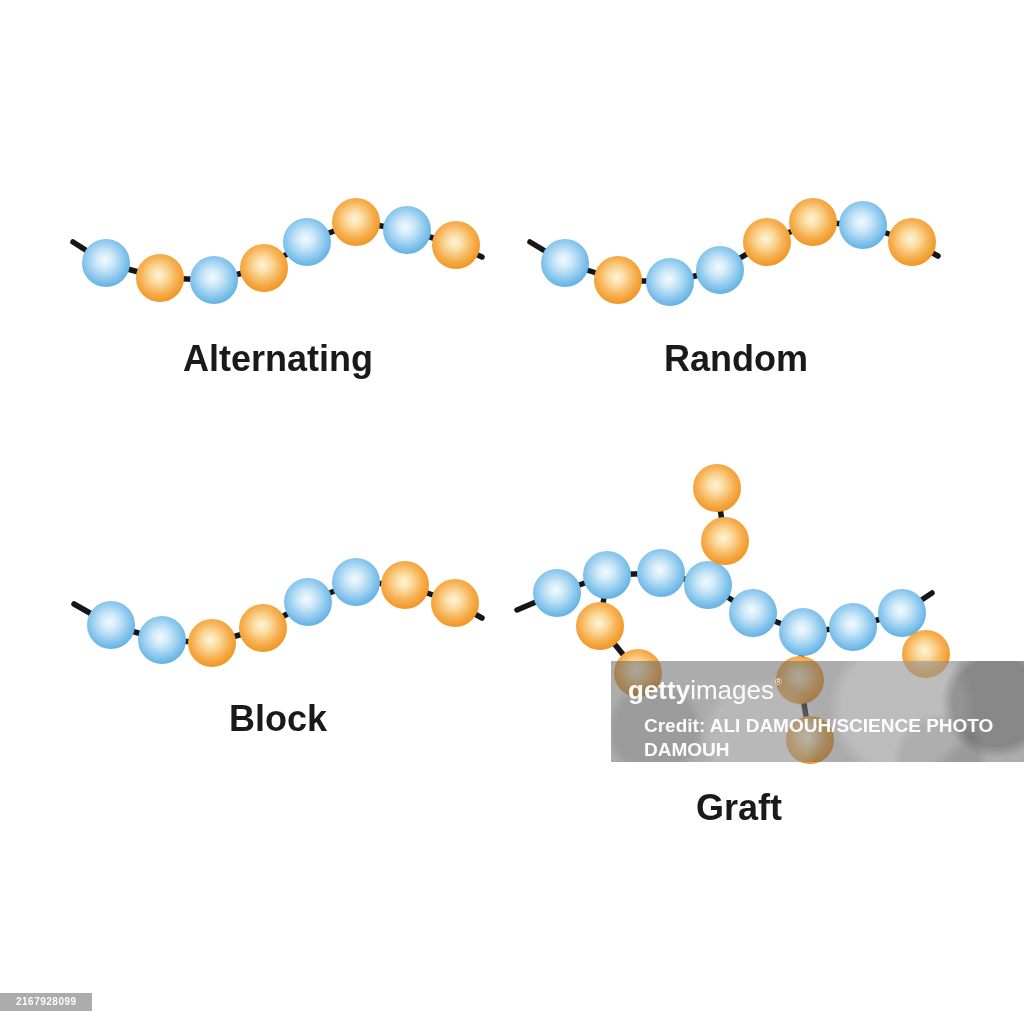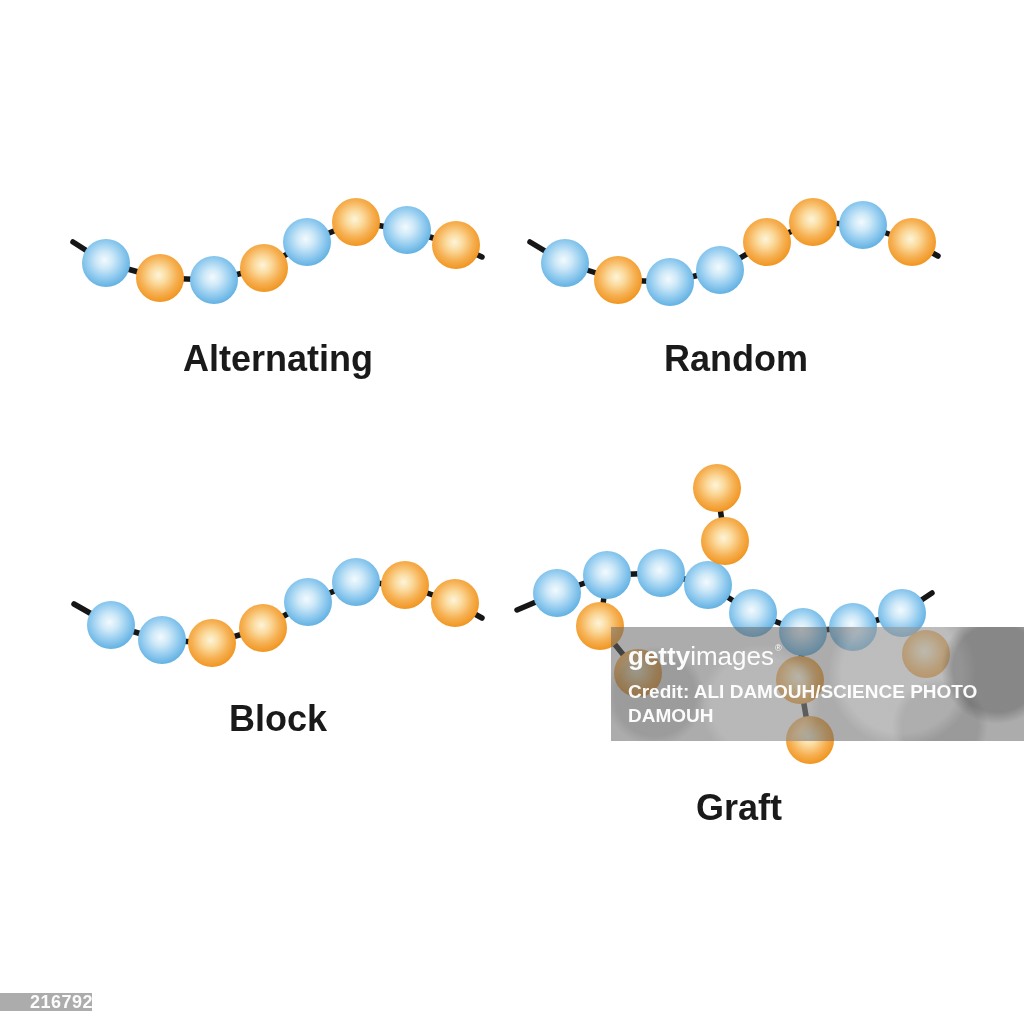--- a/index.html
+++ b/index.html
@@ -8,45 +8,45 @@
 
   .canvas { position: absolute; left: 0; top: 0; width: 1024px; height: 1024px; background: #ffffff; }
 
   #diagram-svg { position: absolute; left: 0; top: 0; }
 
   .chain-label { font-family: "Liberation Sans", sans-serif; font-weight: 700;
                  font-size: 36px; fill: #1a1a1a; }
 
   
   .wm-bar {
-    position: absolute; left: 611px; top: 627px; width: 413px; height: 114px;
+    position: absolute; left: 611px; top: 661px; width: 413px; height: 101px;
     background-color: rgba(104,104,104,0.55);
     background-image:
       radial-gradient(circle at 386px 41px,  rgba(40,40,40,0.28) 0px, rgba(40,40,40,0.28) 44px, rgba(40,40,40,0) 56px),
       radial-gradient(circle at 291px 46px,  rgba(255,255,255,0.20) 0px, rgba(255,255,255,0.20) 60px, rgba(255,255,255,0) 74px),
       radial-gradient(circle at 149px 77px,  rgba(255,255,255,0.14) 0px, rgba(255,255,255,0.14) 48px, rgba(255,255,255,0) 60px),
       radial-gradient(circle at 44px 69px,   rgba(70,70,70,0.16) 0px, rgba(70,70,70,0.16) 40px, rgba(70,70,70,0) 50px),
       radial-gradient(circle at 329px 99px,  rgba(50,50,50,0.15) 0px, rgba(50,50,50,0.15) 38px, rgba(50,50,50,0) 48px);
     overflow: hidden;
     color: #ffffff;
   }
   .wm-brand { margin: 7px 0 0 17px; line-height: 28px; font-size: 26px; color: rgba(255,255,255,0.96); white-space: nowrap; }
   .wm-brand .b { font-weight: 700; }
   .wm-brand sup { font-size: 9px; vertical-align: 14px; margin-left: 1px; }
-  .wm-credit { margin: 10px 0 0 17px; line-height: 24px; font-size: 19px; font-weight: 700;
+  .wm-credit { margin: 10px 0 0 33px; line-height: 24px; font-size: 19px; font-weight: 700;
                color: rgba(255,255,255,0.96); white-space: nowrap; }
   .wm-credit + .wm-credit { margin-top: 0; }
 
   
   .id-bar {
     position: absolute; left: 0; top: 993px; width: 92px; height: 18px;
     background-color: rgba(104,104,104,0.55);
     color: rgba(255,255,255,0.96);
-    font-size: 18px; font-weight: 700; line-height: 18px;
-    padding-left: 30px; box-sizing: border-box; letter-spacing: 0.5px;
+    font-size: 10px; font-weight: 700; line-height: 18px;
+    padding-left: 16px; box-sizing: border-box; letter-spacing: 0.5px;
     white-space: nowrap;
   }
 </style>
 </head>
 <body>
 
 <div class="canvas">
 
   <svg id="diagram-svg" width="1024" height="1024" viewBox="0 0 1024 1024" xmlns="http://www.w3.org/2000/svg">
     <defs>

